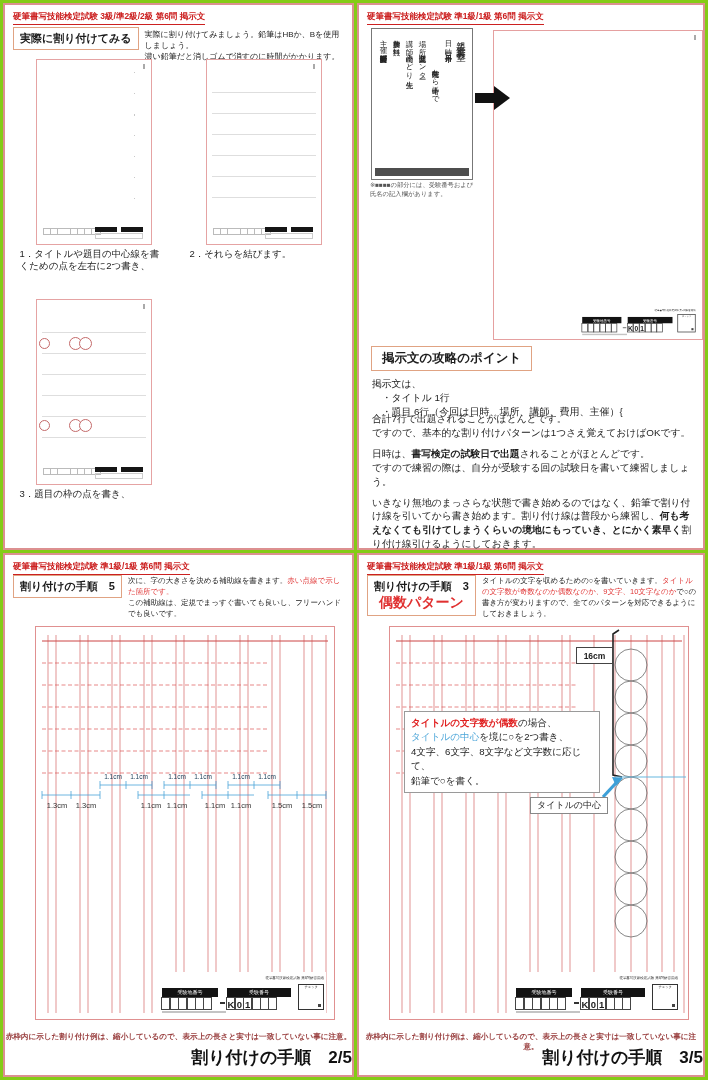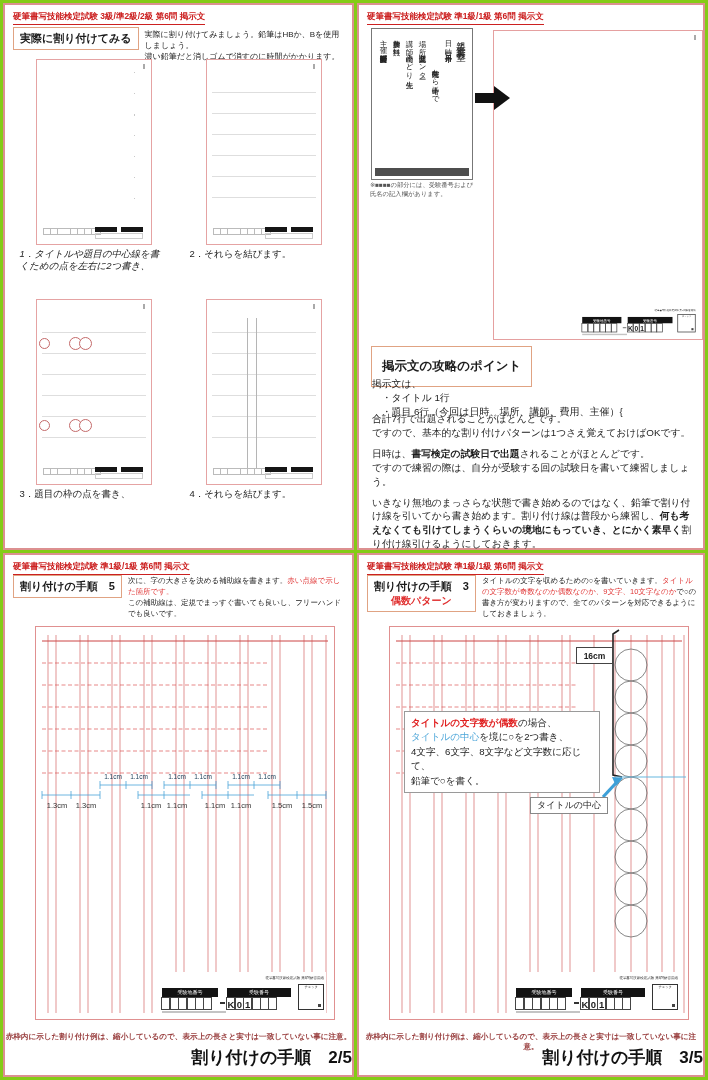--- a/index.html
+++ b/index.html
@@ -43,21 +43,21 @@
   .bigpage{position:absolute;left:130px;top:5px;width:210px;height:310px;border:1.5px solid #e5a0a0;background:#fff;box-sizing:border-box;}
   .poster{position:absolute;left:8px;top:3px;width:102px;height:152px;border:1.5px solid #777;background:#fff;box-sizing:border-box;}
   .poster-v{position:absolute;top:5px;right:4px;bottom:14px;left:4px;writing-mode:vertical-rl;
             font-size:7.5px;line-height:13px;color:#222;}
   .pv-title{font-size:9.5px;letter-spacing:2px;}
   .poster-bar{position:absolute;left:3px;right:3px;bottom:3px;height:8px;background:#4e4e4e;}
   .big-arrow{position:absolute;left:112px;top:60px;}
   .tr-note{position:absolute;left:7px;top:155px;width:122px;font-size:6.3px;line-height:1.5;color:#555;white-space:pre-line;}
   .hand-note{position:absolute;left:5px;top:182px;width:196px;font-size:14.5px;line-height:1.42;font-weight:600;color:#161616;white-space:pre-line;}
   .hand-icon{color:#e8a33d;font-size:14px;}
-  .points-box{position:absolute;left:8px;top:321px;font-size:12.5px;font-weight:bold;border:1px solid #e0a383;padding:11px 10px;background:#fff;}
+  .points-box{position:absolute;left:8px;top:321px;font-size:12.5px;font-weight:bold;border:1px solid #e0a383;padding:3px 10px;background:#fff;}
   .points-text{position:absolute;left:9px;top:352px;right:2px;font-size:9.8px;line-height:1.42;}
   .points-text .para{white-space:pre-line;margin-bottom:7px;}
   .small-inline{font-size:10px;}
 
   
   .steprow{position:absolute;top:20px;left:8px;right:5px;display:flex;gap:6px;align-items:flex-start;}
   .desc{font-size:7.5px;line-height:1.45;padding-top:1px;}
   .red-t{color:#e03535;}
   .diagram{position:absolute;top:71px;left:30px;width:300px;height:394px;border:1px solid #e09090;background:#fff;box-sizing:border-box;}
   .diag-svg{position:absolute;left:0;top:0;}
@@ -80,21 +80,21 @@
   .kform.sm{transform:scale(0.7);transform-origin:bottom right;right:5px;bottom:4px;}
 
   
   .m16{position:absolute;left:186px;top:20px;width:37px;height:17px;border:1px solid #444;background:#fff;
        font-size:8.5px;font-weight:bold;text-align:center;line-height:16px;box-sizing:border-box;}
   .callout{position:absolute;left:14px;top:84px;width:196px;border:1px solid #9a9a9a;background:#fff;
            padding:4px 6px;font-size:9.6px;line-height:1.5;box-sizing:border-box;}
   .callout .rd{color:#e02020;font-weight:bold;}
   .callout .bl{color:#4da6d9;}
   .center-label{position:absolute;left:140px;top:170px;border:1px solid #888;background:#fff;padding:1px 6px;font-size:9px;}
-  .step-sub{color:#e03030;font-weight:bold;font-size:10px;text-align:center;}
+  .step-sub{color:#e03030;font-weight:bold;font-size:14px;text-align:center;}
 </style>
 </head>
 <body>
 
 <div id="page">
 
   <div class="panel" id="panel-tl">
     <span class="hdr">硬筆書写技能検定試験 3級/準2級/2級 第6問 掲示文</span>
     <div class="try-row">
       <span class="label-box">実際に割り付けてみる</span>
@@ -104,21 +104,21 @@
     <div class="steps-grid">
       <div class="step-cell">
         <div class="thumb">
           <span class="pgmark"></span>
           <span class="t-dots"></span>
           <span class="tf-cells"></span>
           <span class="tf-b1"></span>
           <span class="tf-b2"></span>
           <span class="tf-sub"></span>
         </div>
-        <div class="caption" style="white-space: pre-line; font-style: italic;">1．タイトルや題目の中心線を書くための点を左右に2つ書き、</div>
+        <div class="caption" style="white-space: pre-line;">1．タイトルや題目の中心線を書くための点を左右に2つ書き、</div>
       </div>
       <div class="step-cell">
         <div class="thumb">
           <span class="pgmark"></span>
           <span class="t-ruled"></span>
           <span class="tf-cells"></span>
           <span class="tf-b1"></span>
           <span class="tf-b2"></span>
           <span class="tf-sub"></span>
         </div>
@@ -133,33 +133,20 @@
           <span class="rc m" style="left:42px;top:37px;"></span>
           <span class="rc s" style="left:2px;top:120px;"></span>
           <span class="rc m" style="left:32px;top:119px;"></span>
           <span class="rc m" style="left:42px;top:119px;"></span>
           <span class="tf-cells"></span>
           <span class="tf-b1"></span>
           <span class="tf-b2"></span>
           <span class="tf-sub"></span>
         </div>
         <div class="caption" style="white-space: pre-line;">3．題目の枠の点を書き、</div>
-      </div>
-      <div class="step-cell">
-        <div class="thumb">
-          <span class="pgmark"></span>
-          <span class="t-ruled"></span>
-          <span class="t4v" style="left:40px;"></span>
-          <span class="t4v" style="left:49px;"></span>
-          <span class="tf-cells"></span>
-          <span class="tf-b1"></span>
-          <span class="tf-b2"></span>
-          <span class="tf-sub"></span>
-        </div>
-        <div class="caption" style="white-space: pre-line;">4．それらを結びます。</div>
       </div>
     </div>
   </div>
 
   <div class="panel" id="panel-tr">
     <span class="hdr">硬筆書写技能検定試験 準1級/1級 第6問 掲示文</span>
     <div class="tr-body">
 
       <div class="bigpage">
         <span class="pgmark"></span>

